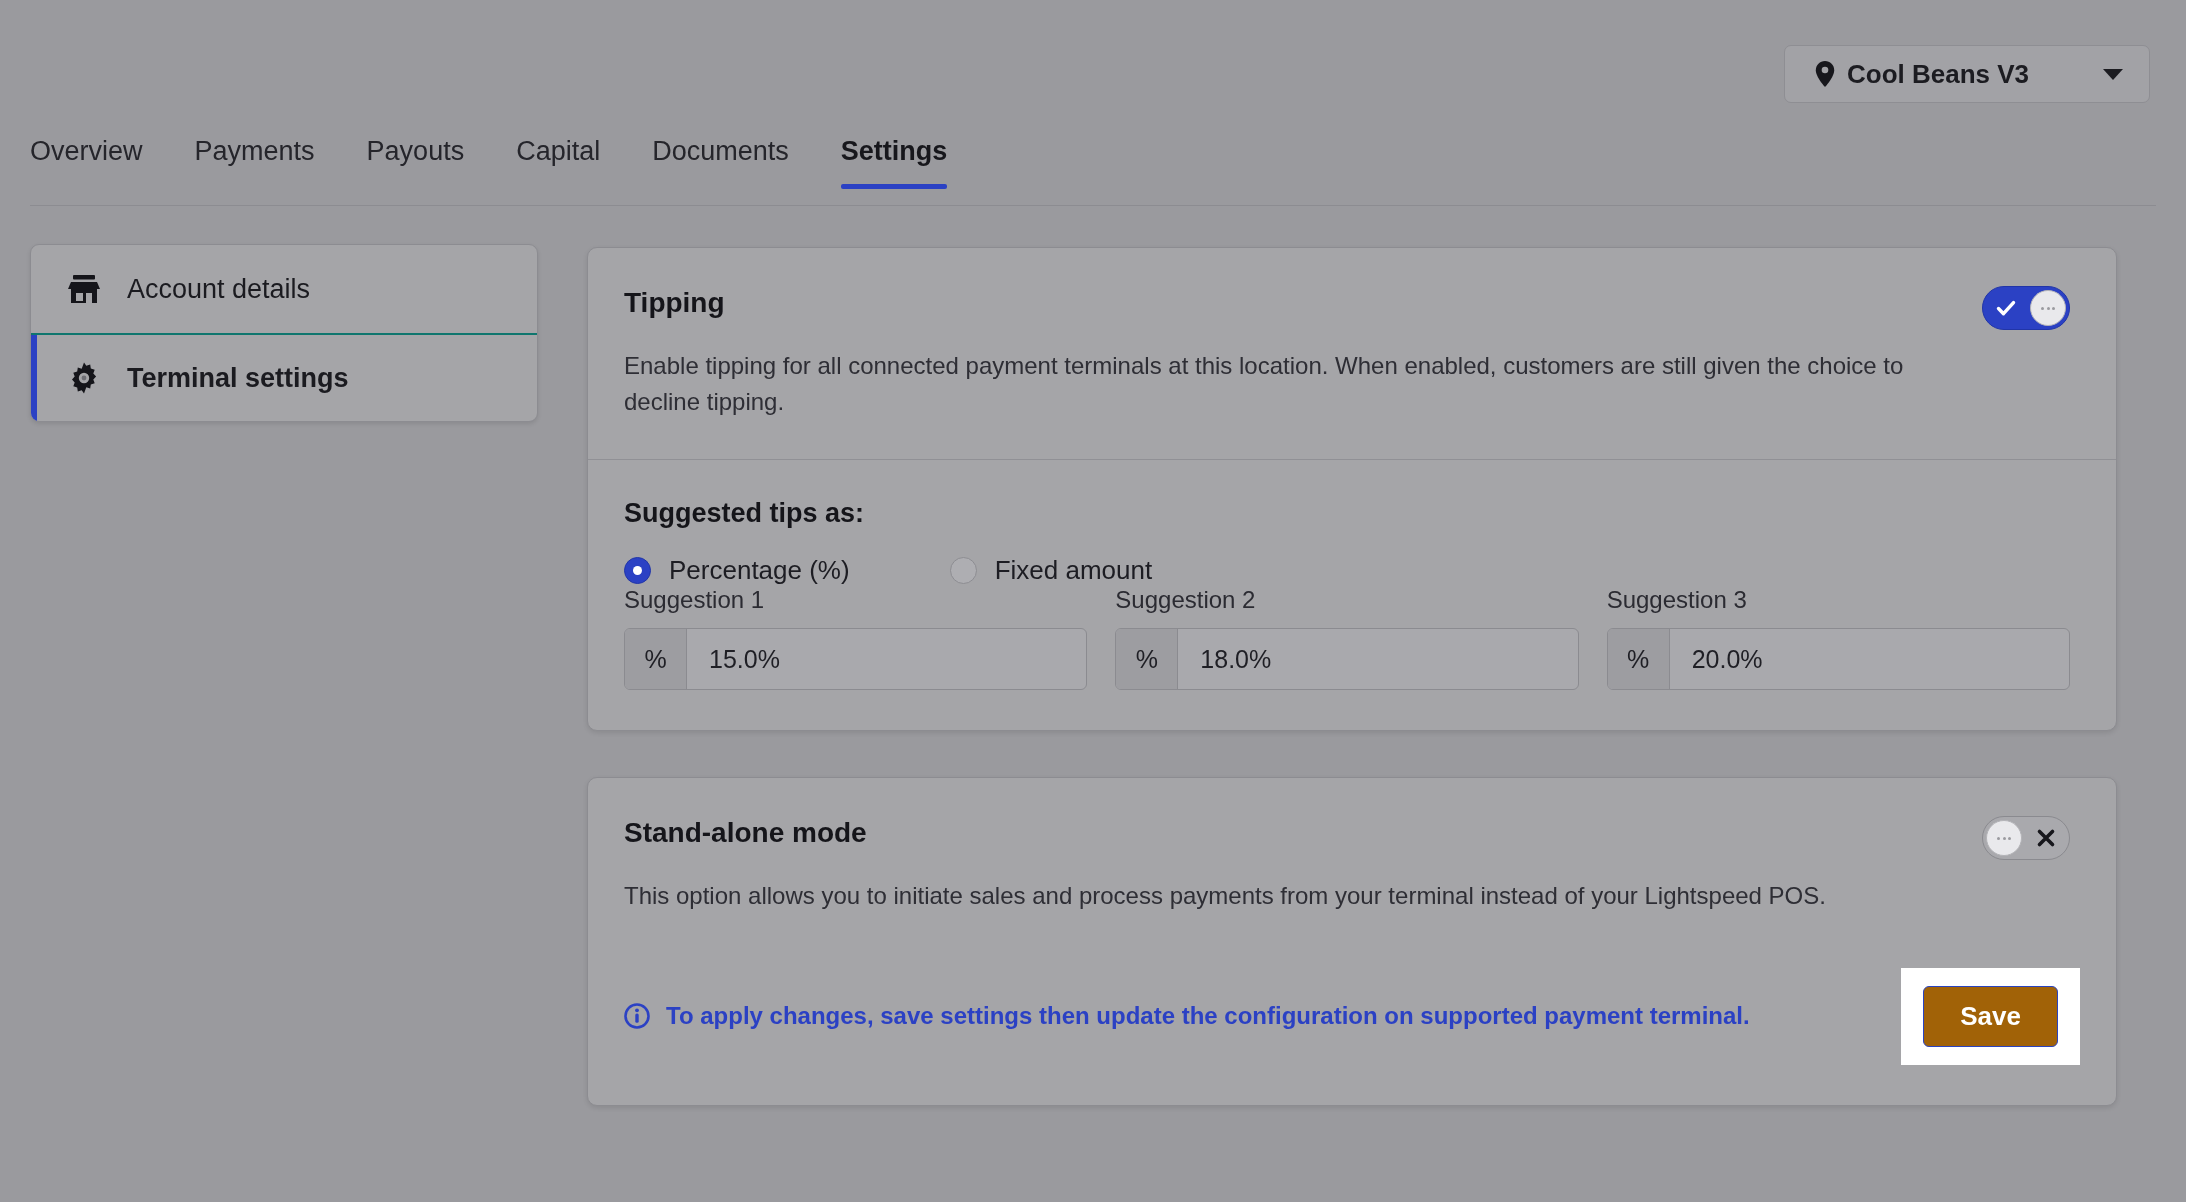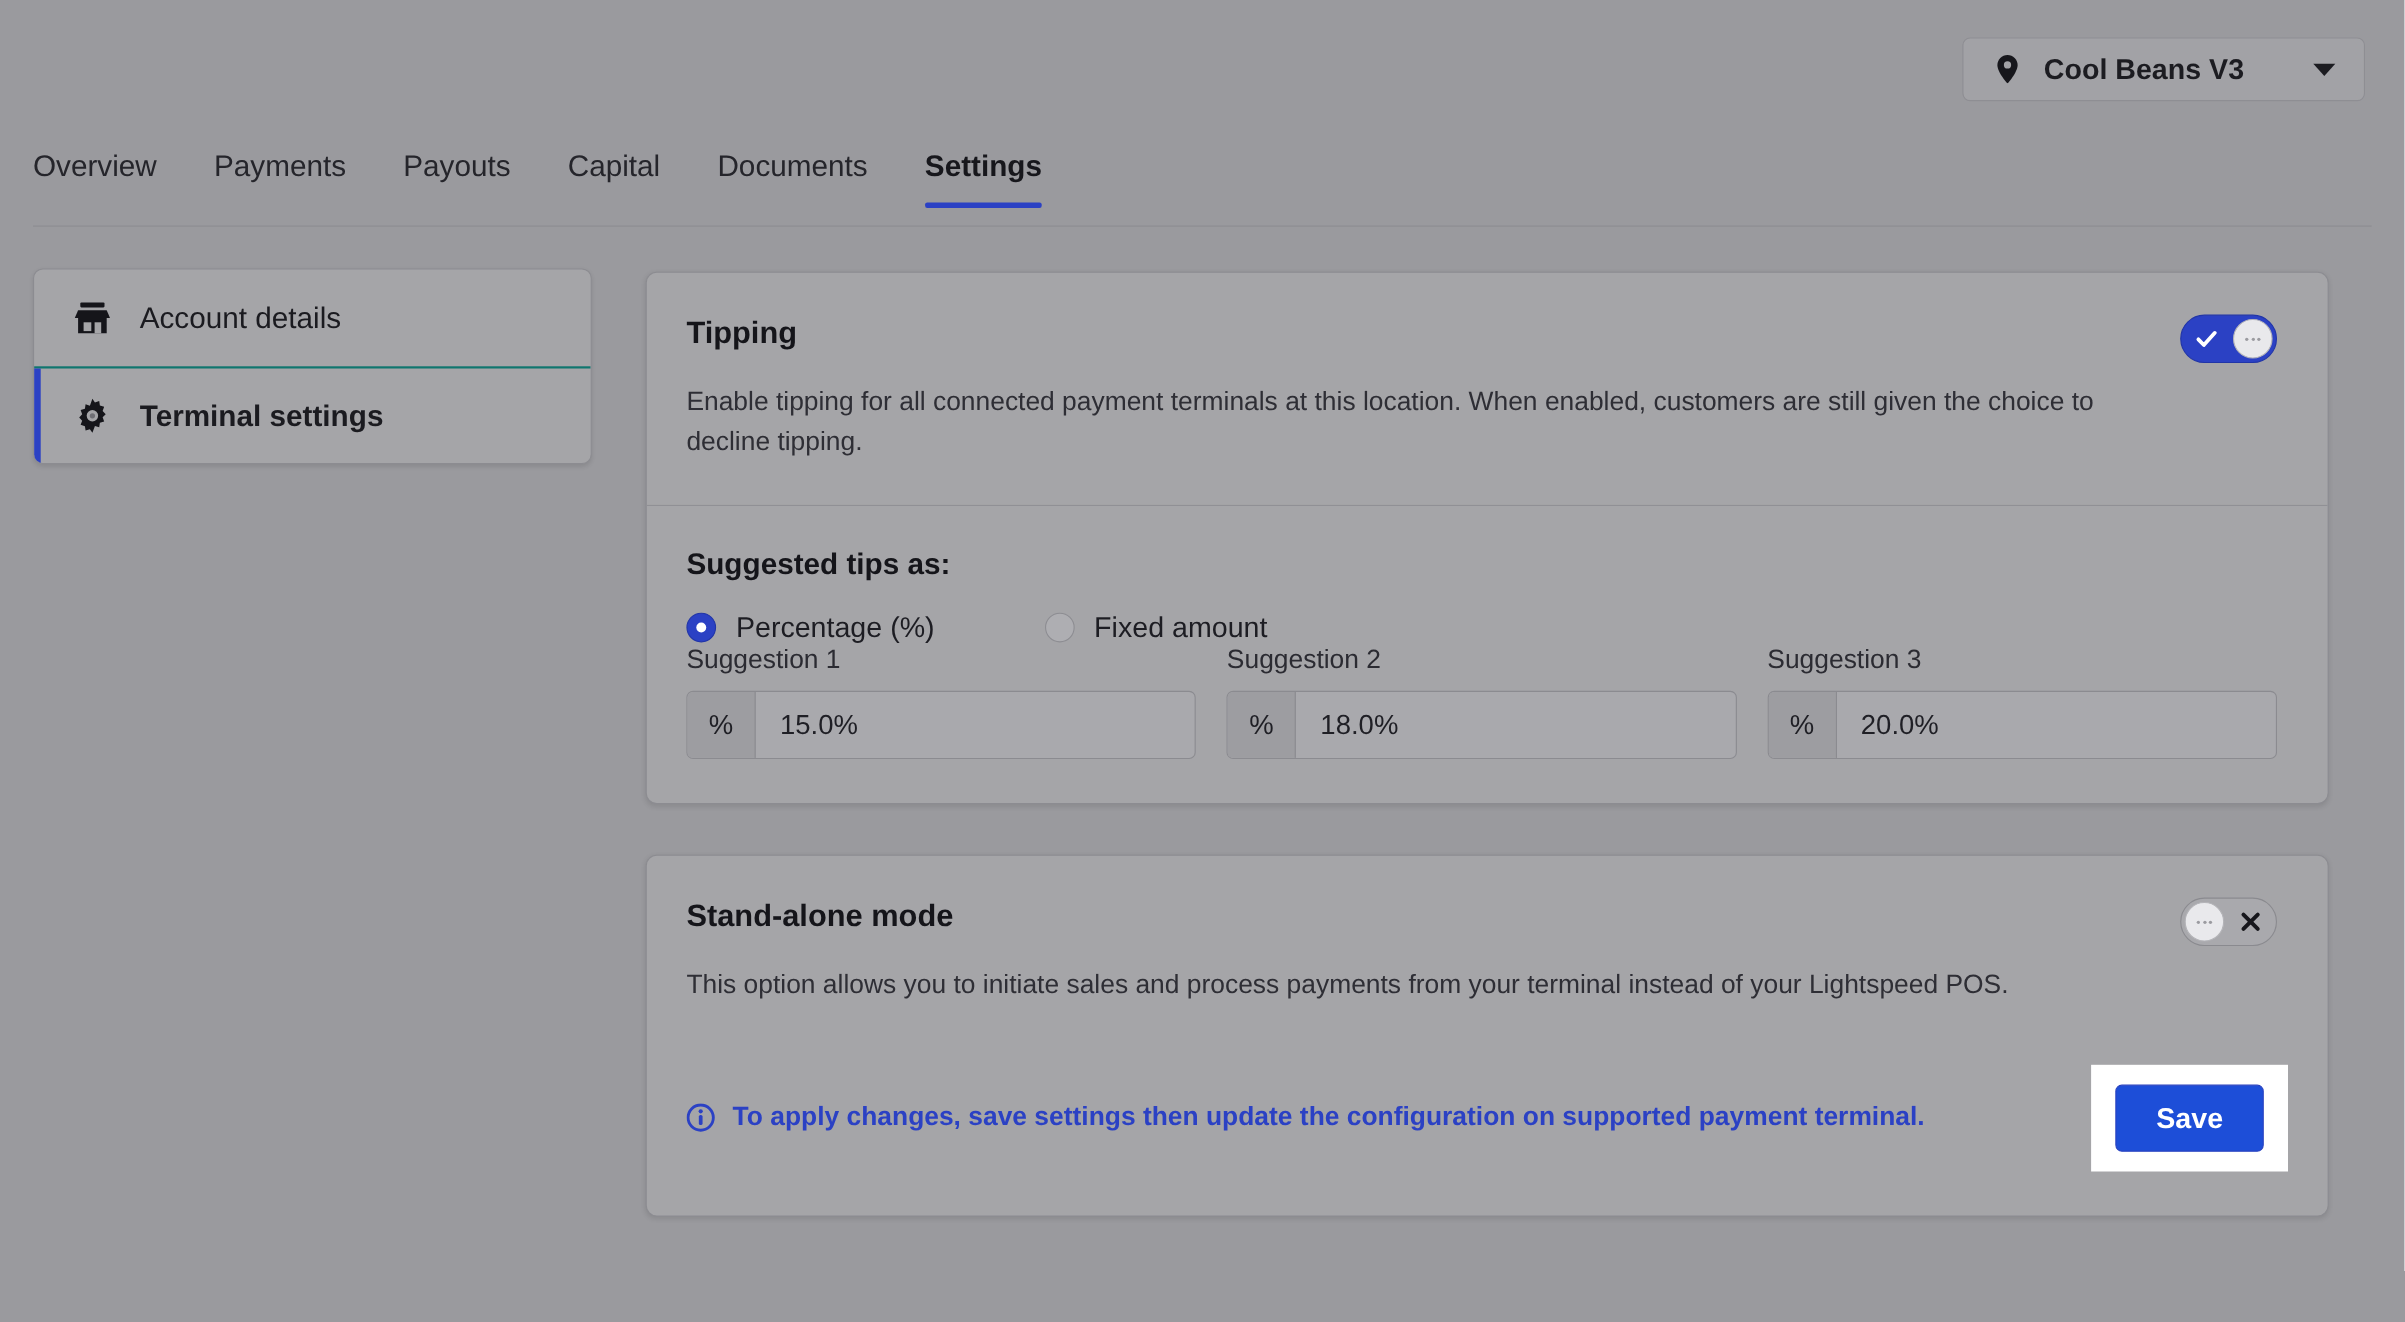--- a/index.html
+++ b/index.html
@@ -35,29 +35,29 @@
     top: 34px;
     font-size: 44px;
     font-weight: bold;
     letter-spacing: -0.4px;
     color: #15151a;
   }
 
   .location-select {
     position: absolute;
     right: 36px;
-    top: 34px;
+    top: 45px;
     height: 58px;
     min-width: 366px;
     border: 1px solid #8e8e93;
     border-radius: 7px;
     background: #a2a2a6;
     display: flex;
     align-items: center;
-    gap: 23px;
+    gap: 12px;
     padding: 0 26px 0 30px;
     cursor: pointer;
   }
   .location-select .pin {
     width: 20px; height: 26px;
     display: block;
     flex: none;
   }
   .location-label {
     font-size: 26px;
@@ -350,21 +350,21 @@
   
   .save-wrap {
     position: relative;
     flex: none;
     background: #ffffff;
     padding: 18px 22px;
     margin-right: -10px;
   }
   .save-btn {
     display: block;
-    background: #1d4ed8;
+    background: #a16207;
     border: 1px solid #2a43c0;
     color: #ffffff;
     font-family: "Liberation Sans", sans-serif;
     font-size: 26px;
     font-weight: bold;
     padding: 14px 36px;
     border-radius: 6px;
     cursor: pointer;
   }
 </style>

